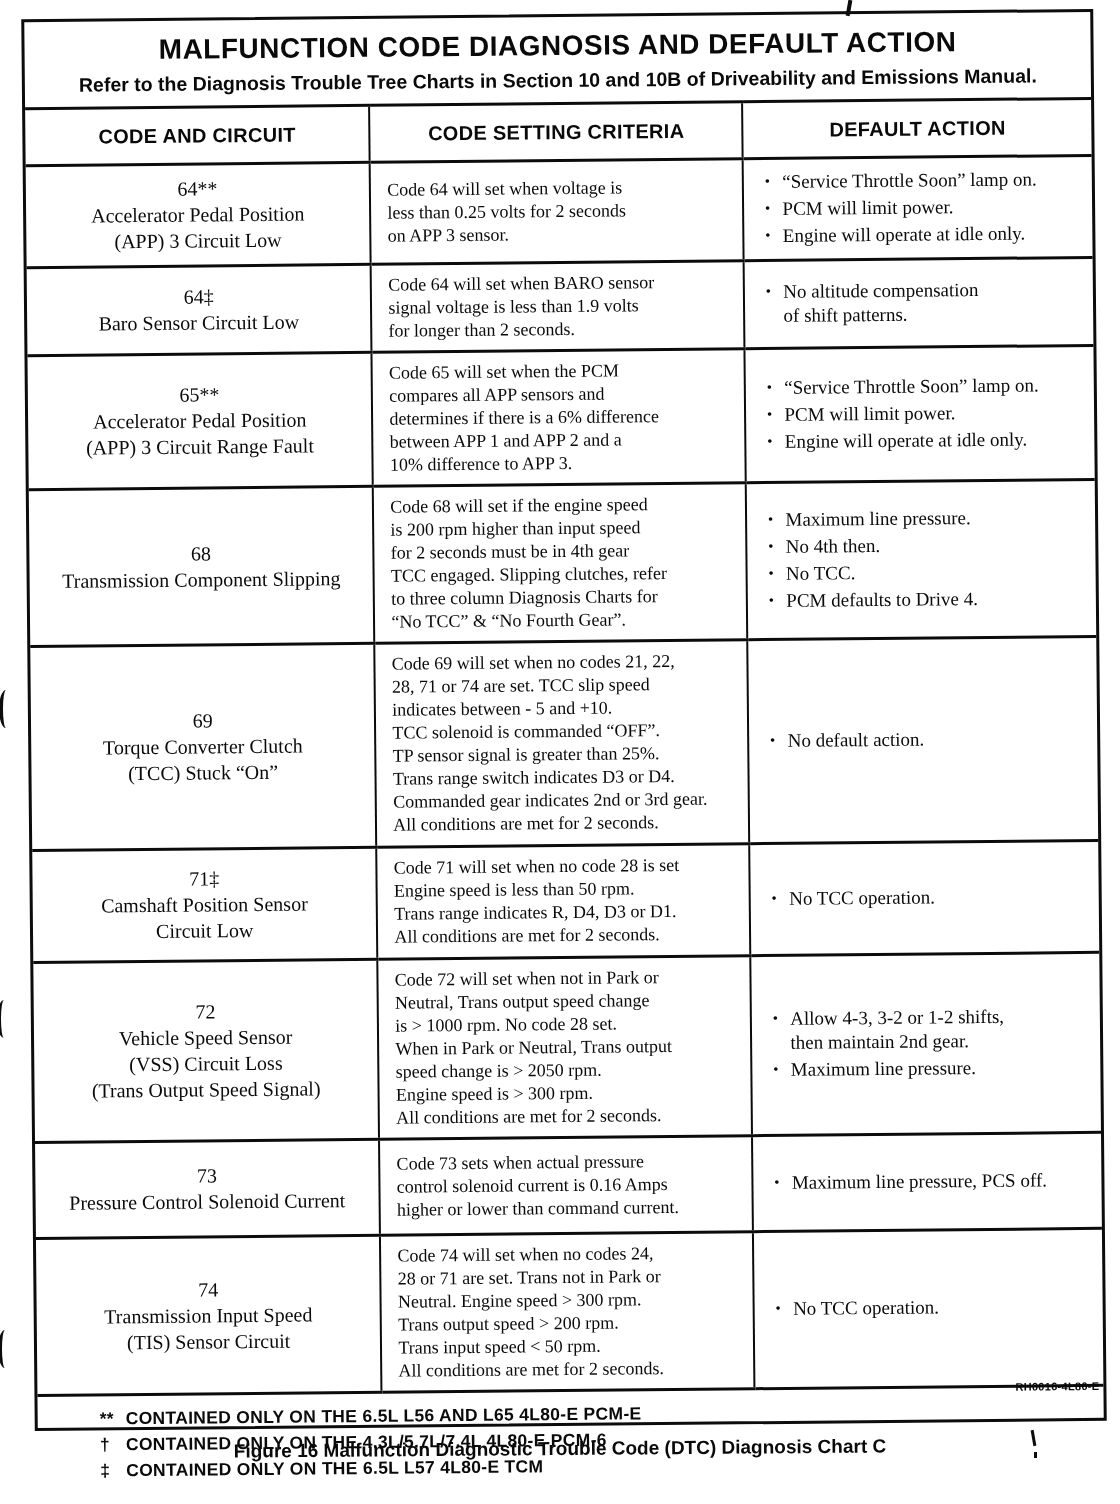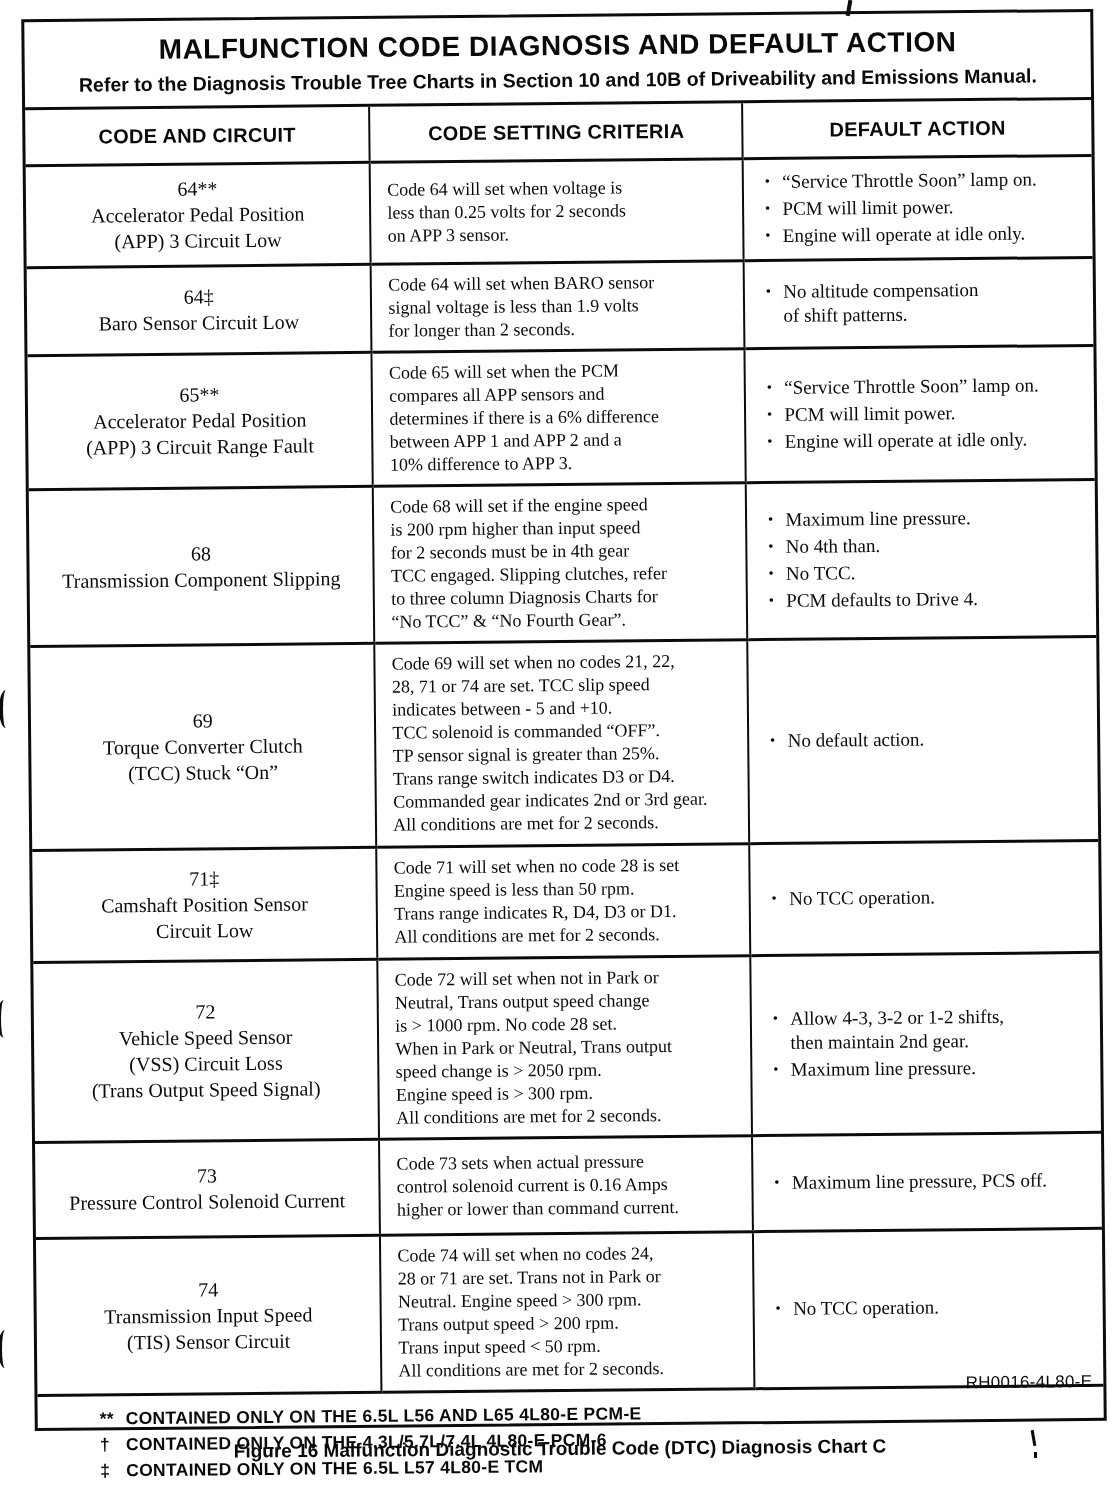--- a/index.html
+++ b/index.html
@@ -125,23 +125,23 @@
     font-weight:bold;
     font-size:17.5px;
     margin-bottom:5px;
     letter-spacing:0.3px;
   }
   .fn-symbol { flex:0 0 auto; width:26px; }
   .fn-text { flex:1; }
 
   .doc-ref {
     position:absolute;
-    right:11px; bottom:26px;
-    font-size:17px;
-    font-weight:normal;
+    right:4px; bottom:26px;
+    font-size:11px;
+    font-weight:bold;
     letter-spacing:0.3px;
   }
 
   
   .caption {
     position:absolute;
     left:0; right:0;
     top:1438px;
     text-align:center;
     font-weight:bold;
@@ -249,21 +249,21 @@
 Transmission Component Slipping</td>
           <td class="criteria">Code 68 will set if the engine speed
 is 200 rpm higher than input speed
 for 2 seconds must be in 4th gear
 TCC engaged. Slipping clutches, refer
 to three column Diagnosis Charts for
 “No TCC” &amp; “No Fourth Gear”.</td>
           <td class="defaults">
             <ul class="bullets">
               <li><span class="bullet-dot">•</span><span>Maximum line pressure.</span></li>
-              <li><span class="bullet-dot">•</span><span>No 4th than.</span></li>
+              <li><span class="bullet-dot">•</span><span>No 4th then.</span></li>
               <li><span class="bullet-dot">•</span><span>No TCC.</span></li>
               <li><span class="bullet-dot">•</span><span>PCM defaults to Drive 4.</span></li>
             </ul>
           </td>
         </tr>
         <tr>
           <td class="code">69
 Torque Converter Clutch
 (TCC) Stuck “On”</td>
           <td class="criteria">Code 69 will set when no codes 21, 22,

